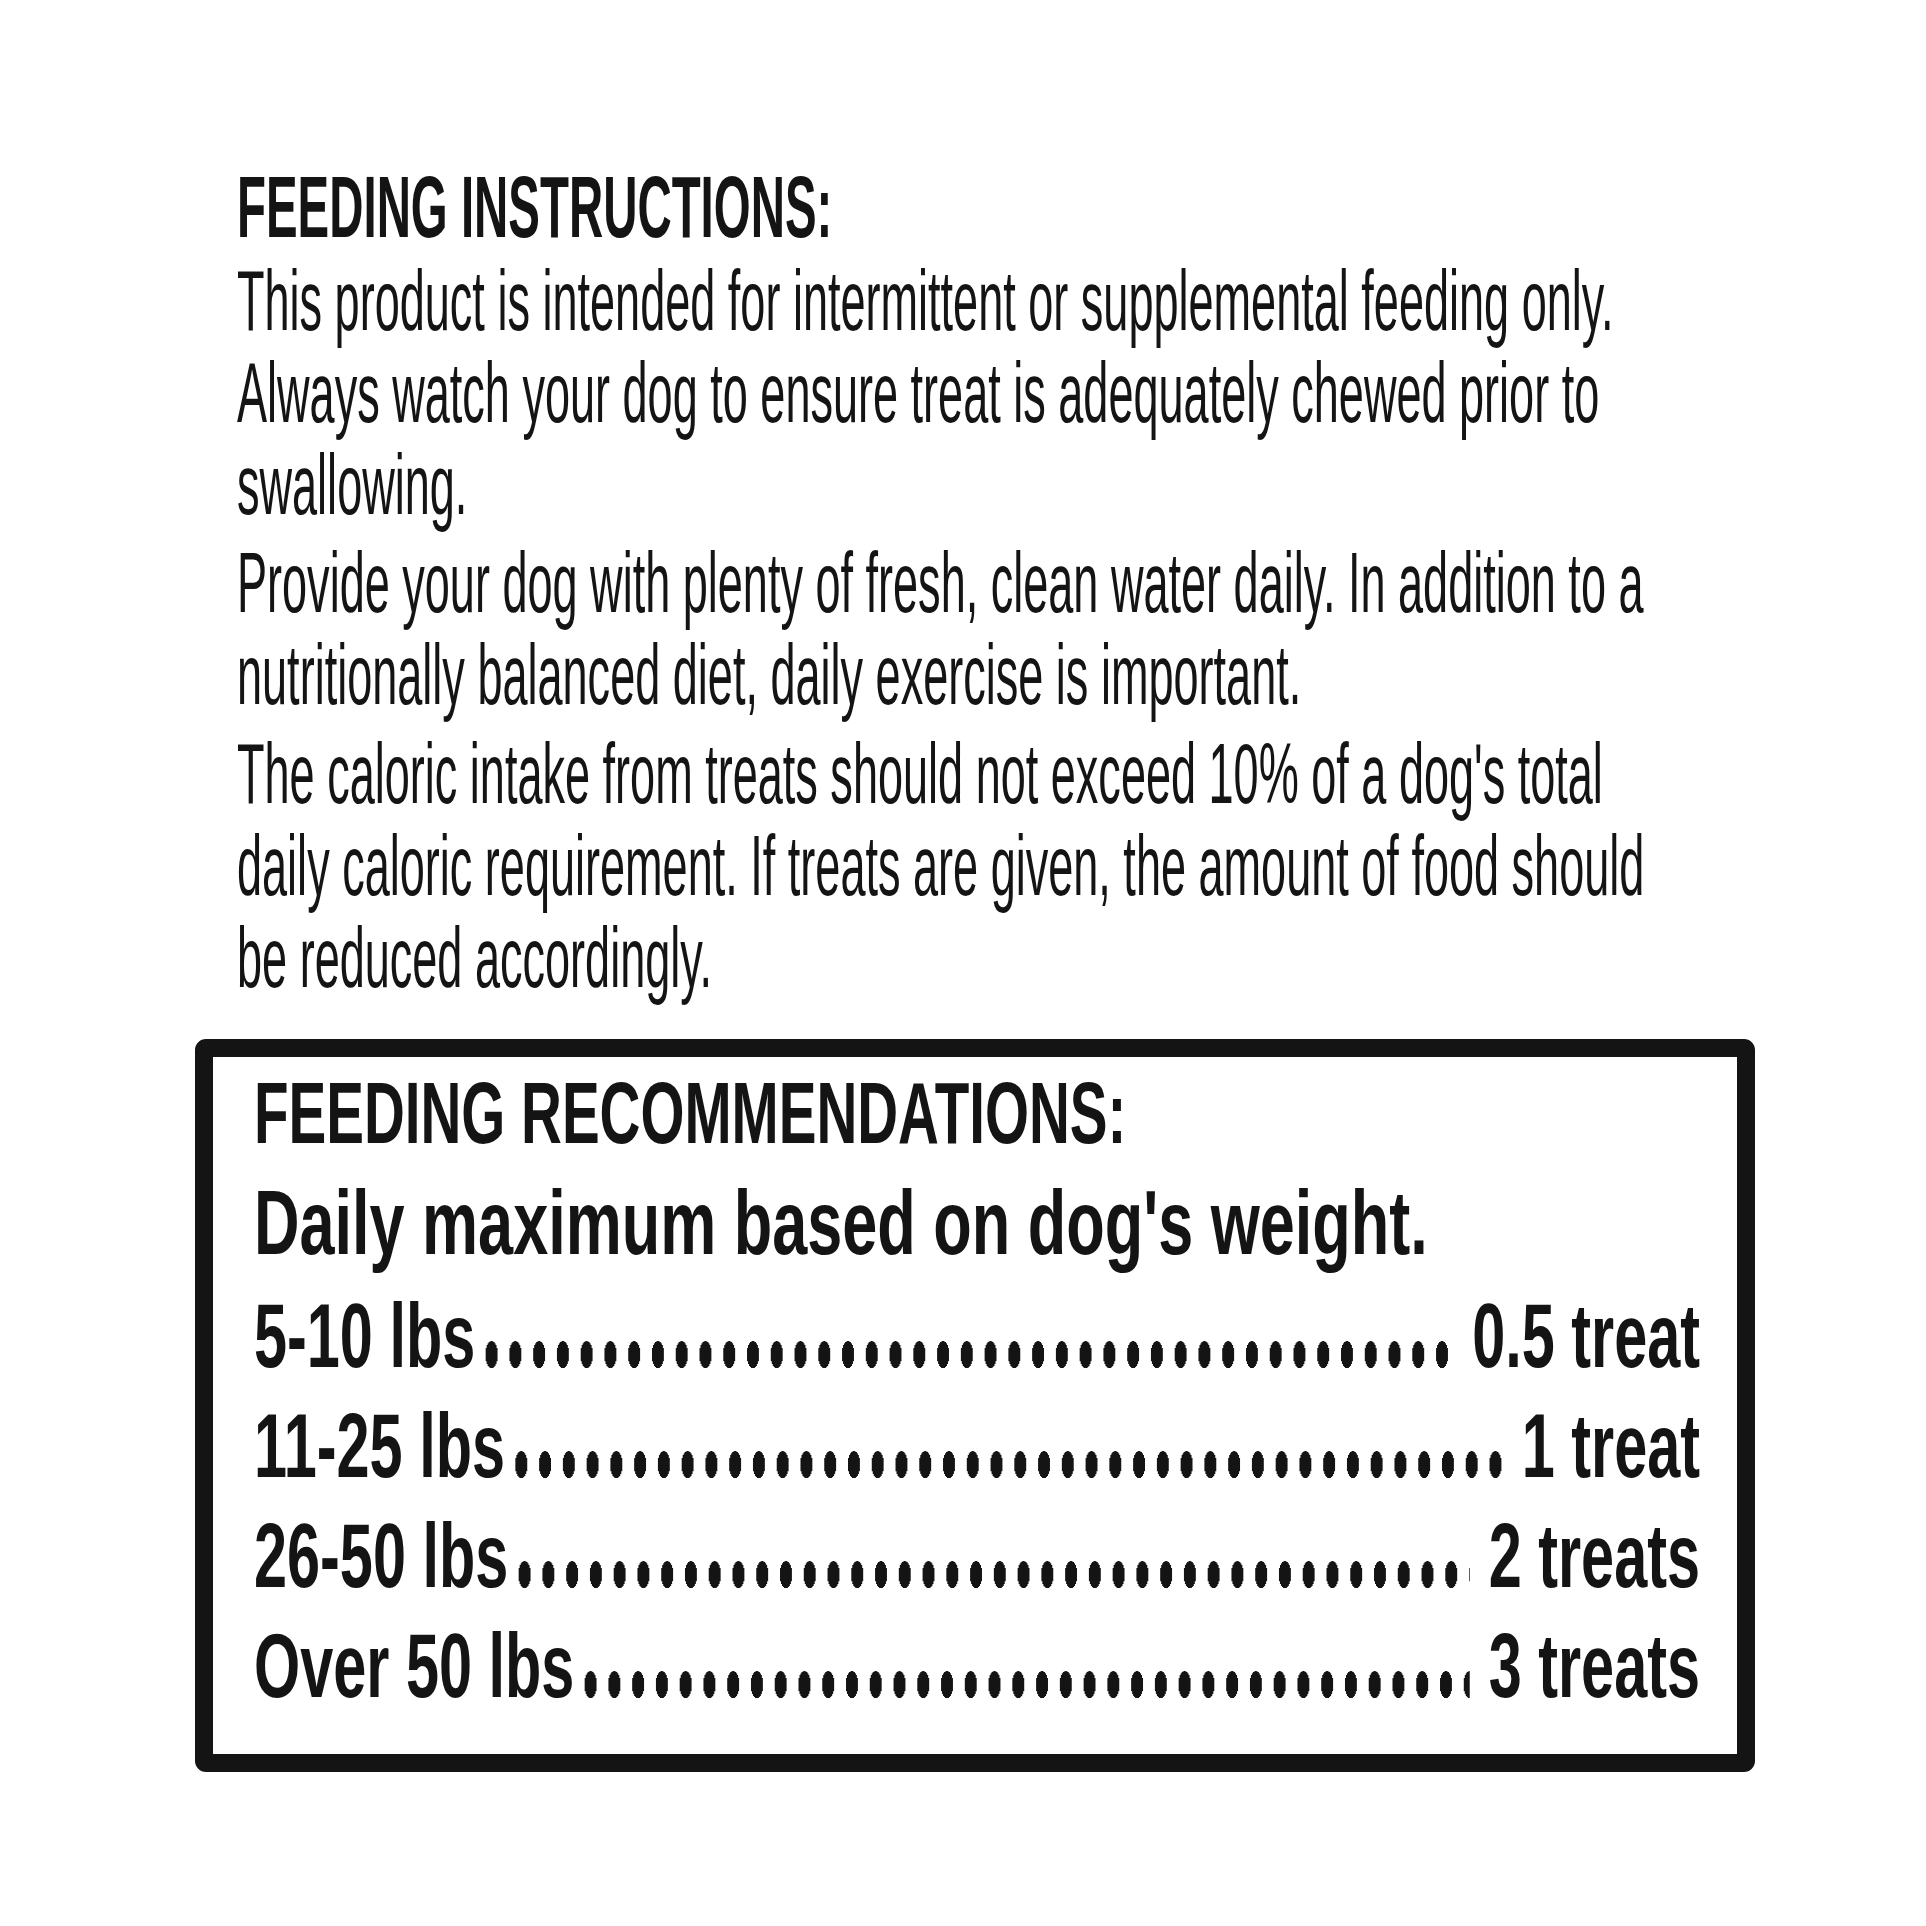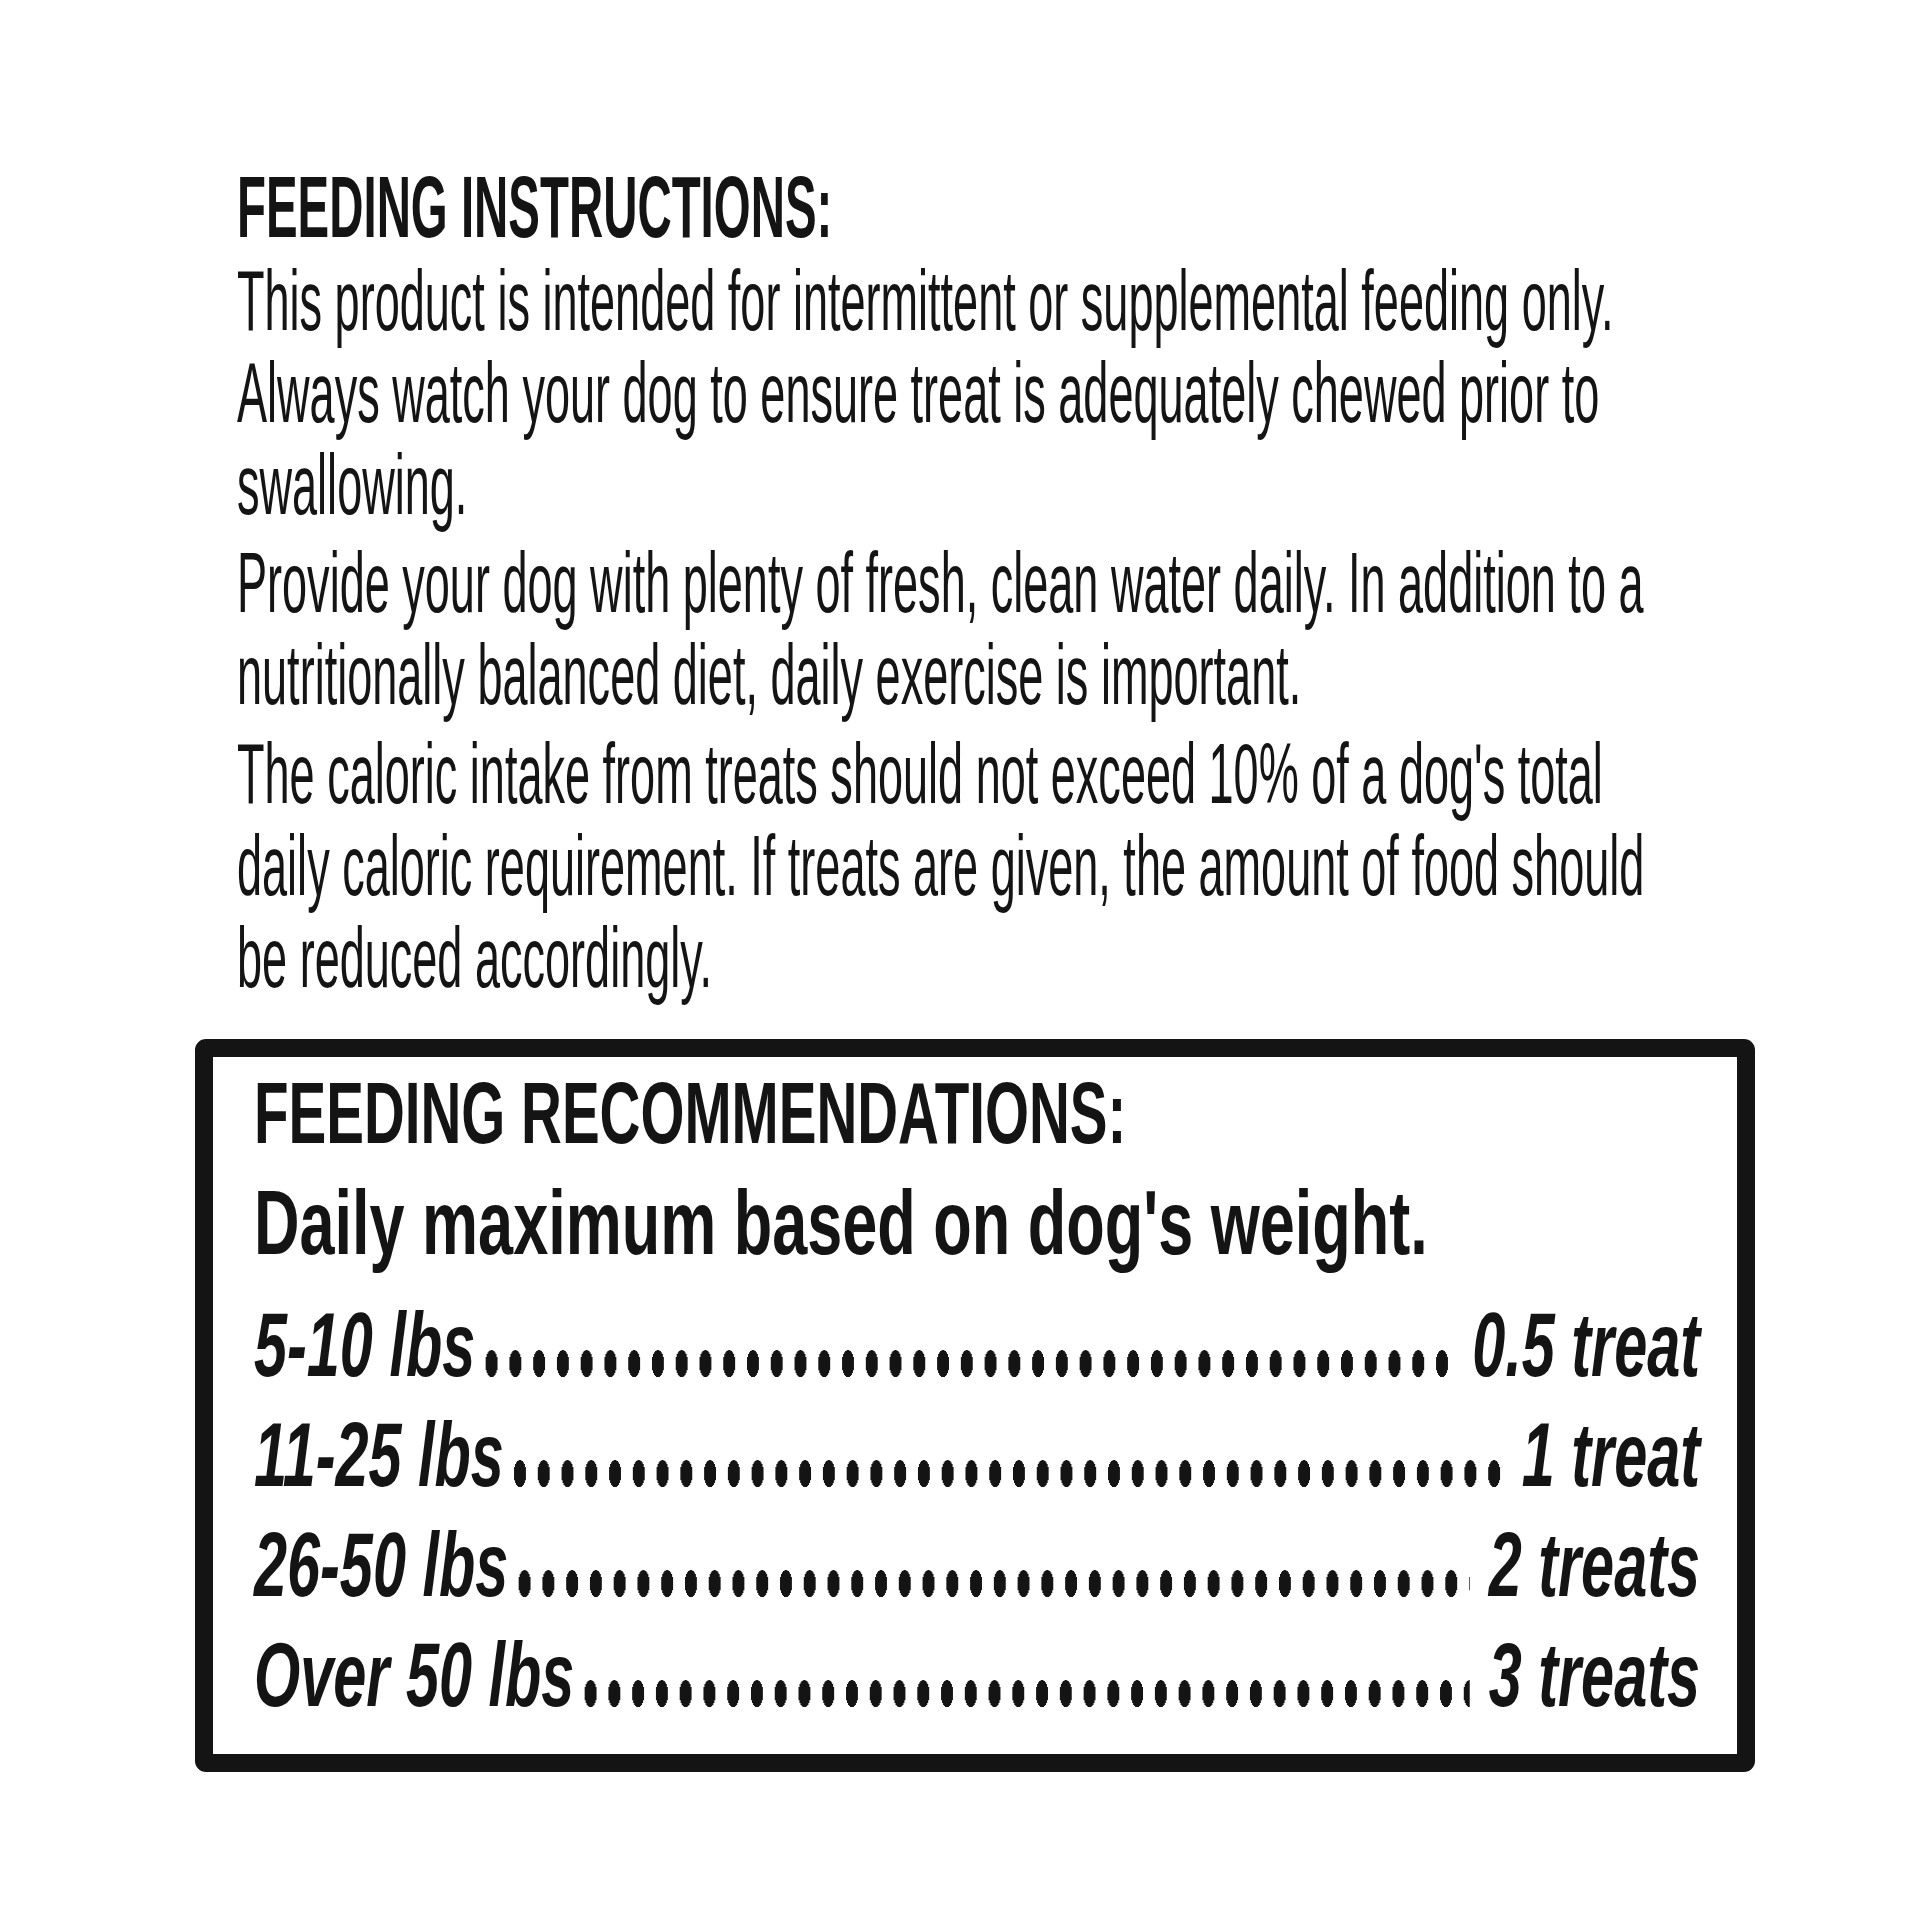--- a/index.html
+++ b/index.html
@@ -68,21 +68,21 @@
     white-space: pre;
   }
   .box-sub {
     --sx: 0.70;
     font-size: 90px;
     line-height: 103px;
     font-weight: bold;
     margin: 0;
     white-space: pre;
   }
-  .rec-rows { margin-top: 15px; font-style: italic; }
+  .rec-rows { margin-top: 6px; }
   .rec-row {
     display: flex;
     align-items: baseline;
     height: 110px;
     line-height: 110px;
     font-size: 90px;
     font-weight: bold;
     transform-origin: 0 0;
     transform: scaleX(0.66);
     width: calc(100% / 0.66);

